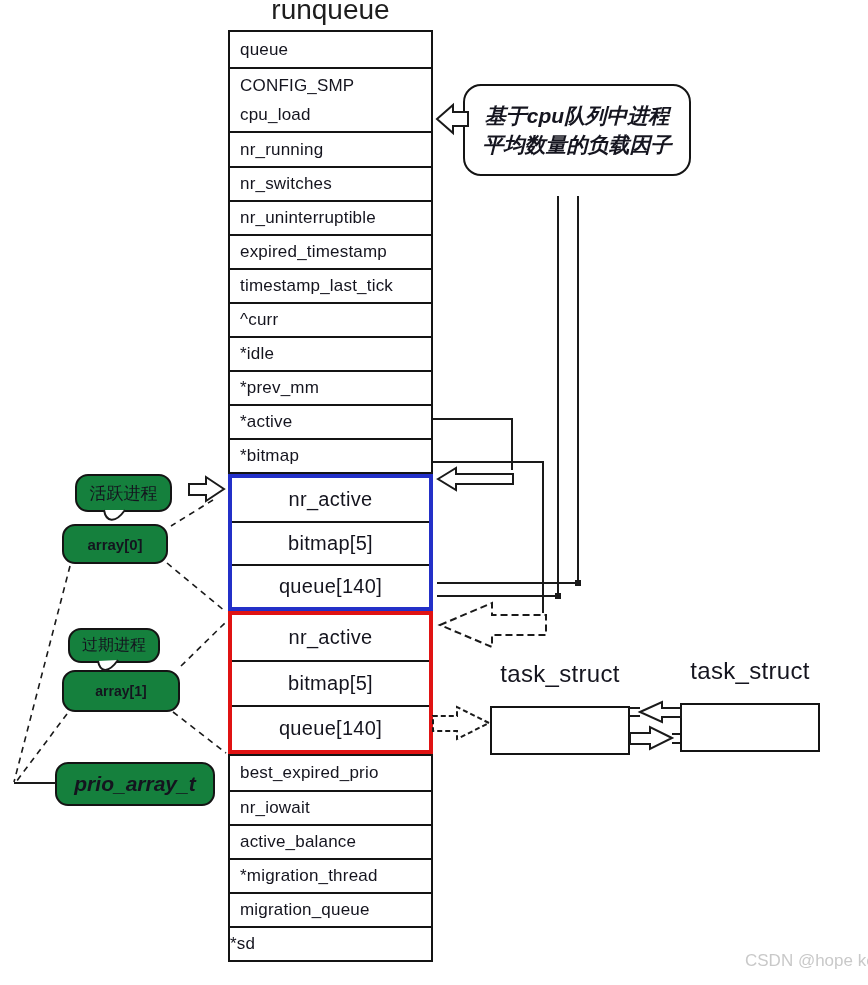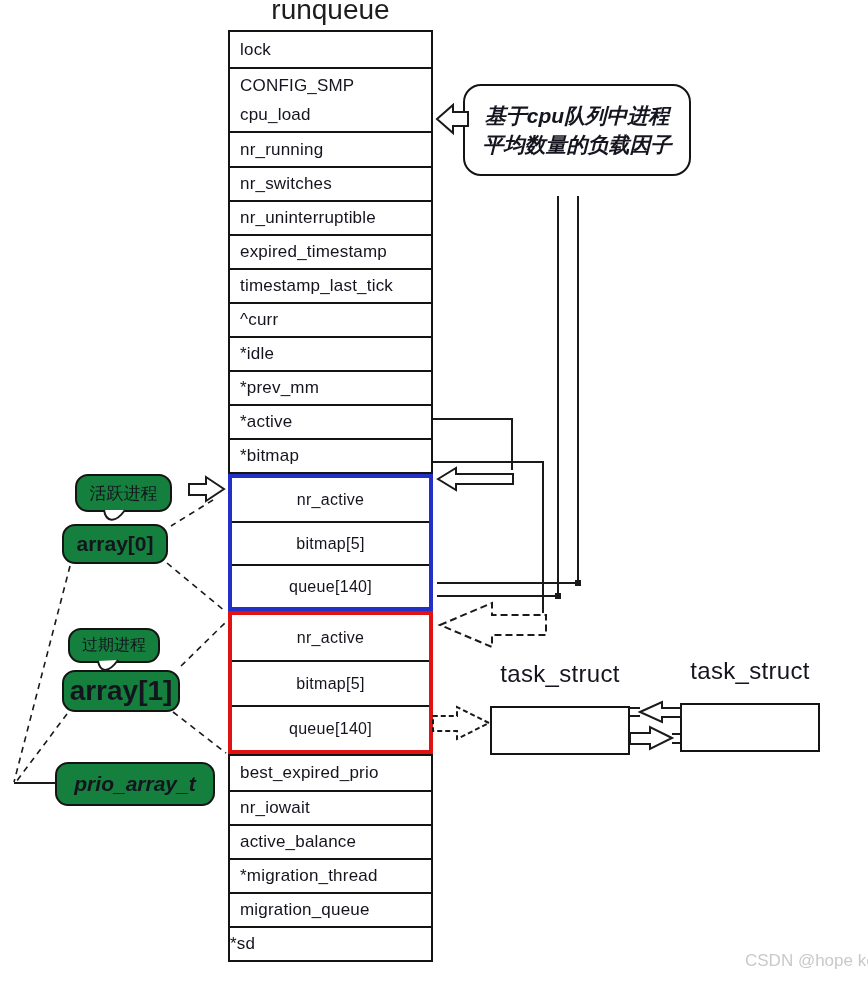--- a/index.html
+++ b/index.html
@@ -11,39 +11,39 @@
   .sec{box-sizing:border-box;width:205px;border:2px solid #141414;background:#fff;}
   .row{box-sizing:border-box;display:flex;align-items:center;padding-left:10px;
        font-size:17px;border-top:2px solid #141414;letter-spacing:0.2px;}
   .row.first{border-top:none;}
   .h35{height:35px;} .h34{height:34px;}
   .smp-cell{flex-direction:column;align-items:flex-start;justify-content:center;height:64px;gap:9px;}
   .bigbox{box-sizing:border-box;width:205px;background:#fff;}
   #active-box{border:4px solid #2330c8;}
   #expired-box{border:4px solid #e01313;}
   .bigrow{box-sizing:border-box;display:flex;align-items:center;justify-content:center;
-          font-size:16px;border-top:2px solid #141414;letter-spacing:0.3px;}
+          font-size:20px;border-top:2px solid #141414;letter-spacing:0.3px;}
   .bigrow.first{border-top:none;}
   #active-box .bigrow{height:43px;}
   #expired-box .bigrow{height:45px;}
   .center-row{justify-content:flex-start;padding-left:0;}
   
   #main-title{left:228px;top:-6px;width:205px;text-align:center;font-size:28px;color:#1d1d1d;}
   
   #load-callout{left:463px;top:84px;width:228px;height:92px;box-sizing:border-box;
      border:2px solid #141414;border-radius:18px;display:flex;flex-direction:column;
      justify-content:center;align-items:center;gap:1px;background:#fff;
      font-weight:bold;font-style:italic;font-size:21px;color:#15151f;}
   
   .bubble{box-sizing:border-box;border:2px solid #141414;border-radius:13px;background:#15803d;
           display:flex;align-items:center;justify-content:center;}
   #bubble-active{left:75px;top:474px;width:97px;height:38px;font-size:17px;}
-  #bubble-array0{left:62px;top:524px;width:106px;height:40px;font-size:21px;font-weight:bold;}
+  #bubble-array0{left:62px;top:524px;width:106px;height:40px;font-size:15px;font-weight:bold;}
   #bubble-expired{left:68px;top:628px;width:92px;height:35px;font-size:16px;}
-  #bubble-array1{left:62px;top:670px;width:118px;height:42px;font-size:28px;font-weight:bold;}
+  #bubble-array1{left:62px;top:670px;width:118px;height:42px;font-size:14px;font-weight:bold;}
   #bubble-prio{left:55px;top:762px;width:160px;height:44px;font-size:21px;font-weight:bold;font-style:italic;}
   
   .tbox{box-sizing:border-box;border:2px solid #141414;background:#fff;}
   #task-box-1{left:490px;top:706px;width:140px;height:49px;}
   #task-box-2{left:680px;top:703px;width:140px;height:49px;}
   .tlabel{font-size:24px;color:#15151f;letter-spacing:0.3px;}
   #task-label-1{left:490px;top:660px;width:140px;text-align:center;}
   #task-label-2{left:680px;top:657px;width:140px;text-align:center;}
   
   #watermark{left:745px;top:951px;font-size:17px;color:#c9c9c9;white-space:nowrap;}
@@ -53,21 +53,21 @@
 </head>
 <body>
 
 <div id="canvas">
 
   <div class="abs" id="main-title">runqueue</div>
 
   <div class="abs" id="struct-col">
     <div class="sec">
       <div class="row first h35">
-          <span>lock</span>
+          <span>queue</span>
         </div>
       <div class="row smp-cell">
         <span>CONFIG_SMP</span>
         <span>cpu_load</span>
       </div>
       <div class="row h35">
           <span>nr_running</span>
         </div>
       <div class="row h34">
           <span>nr_switches</span>

